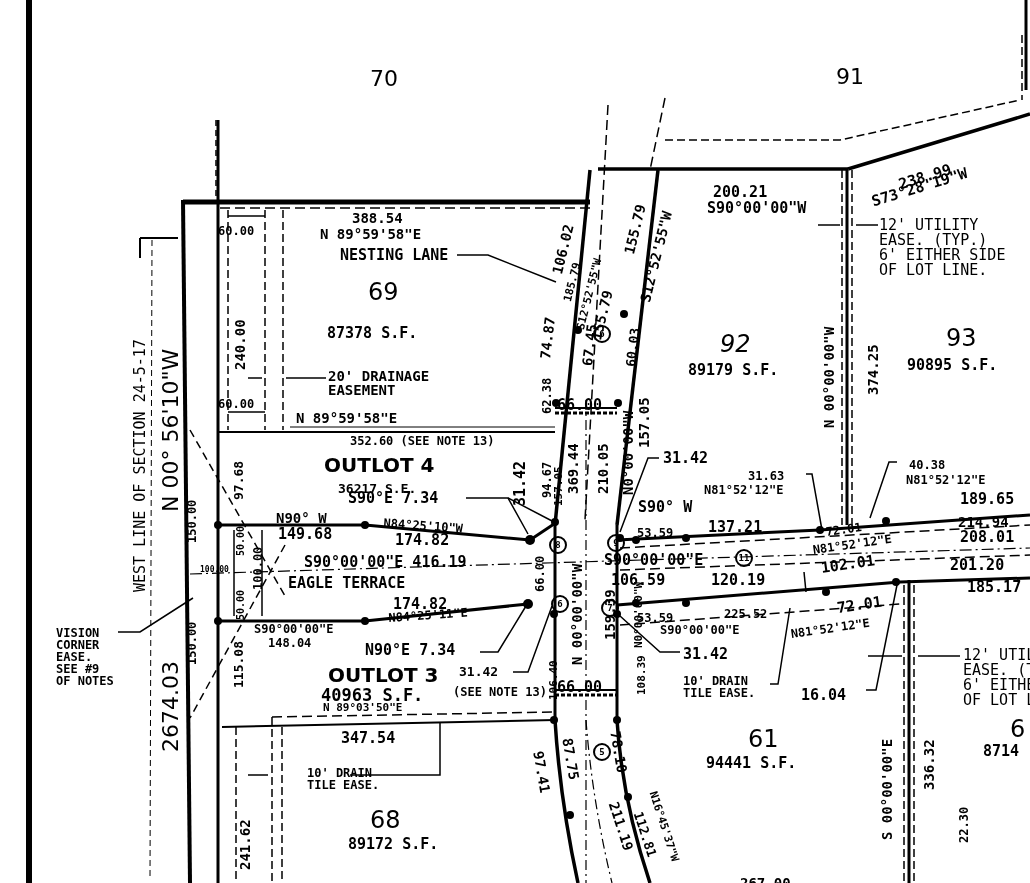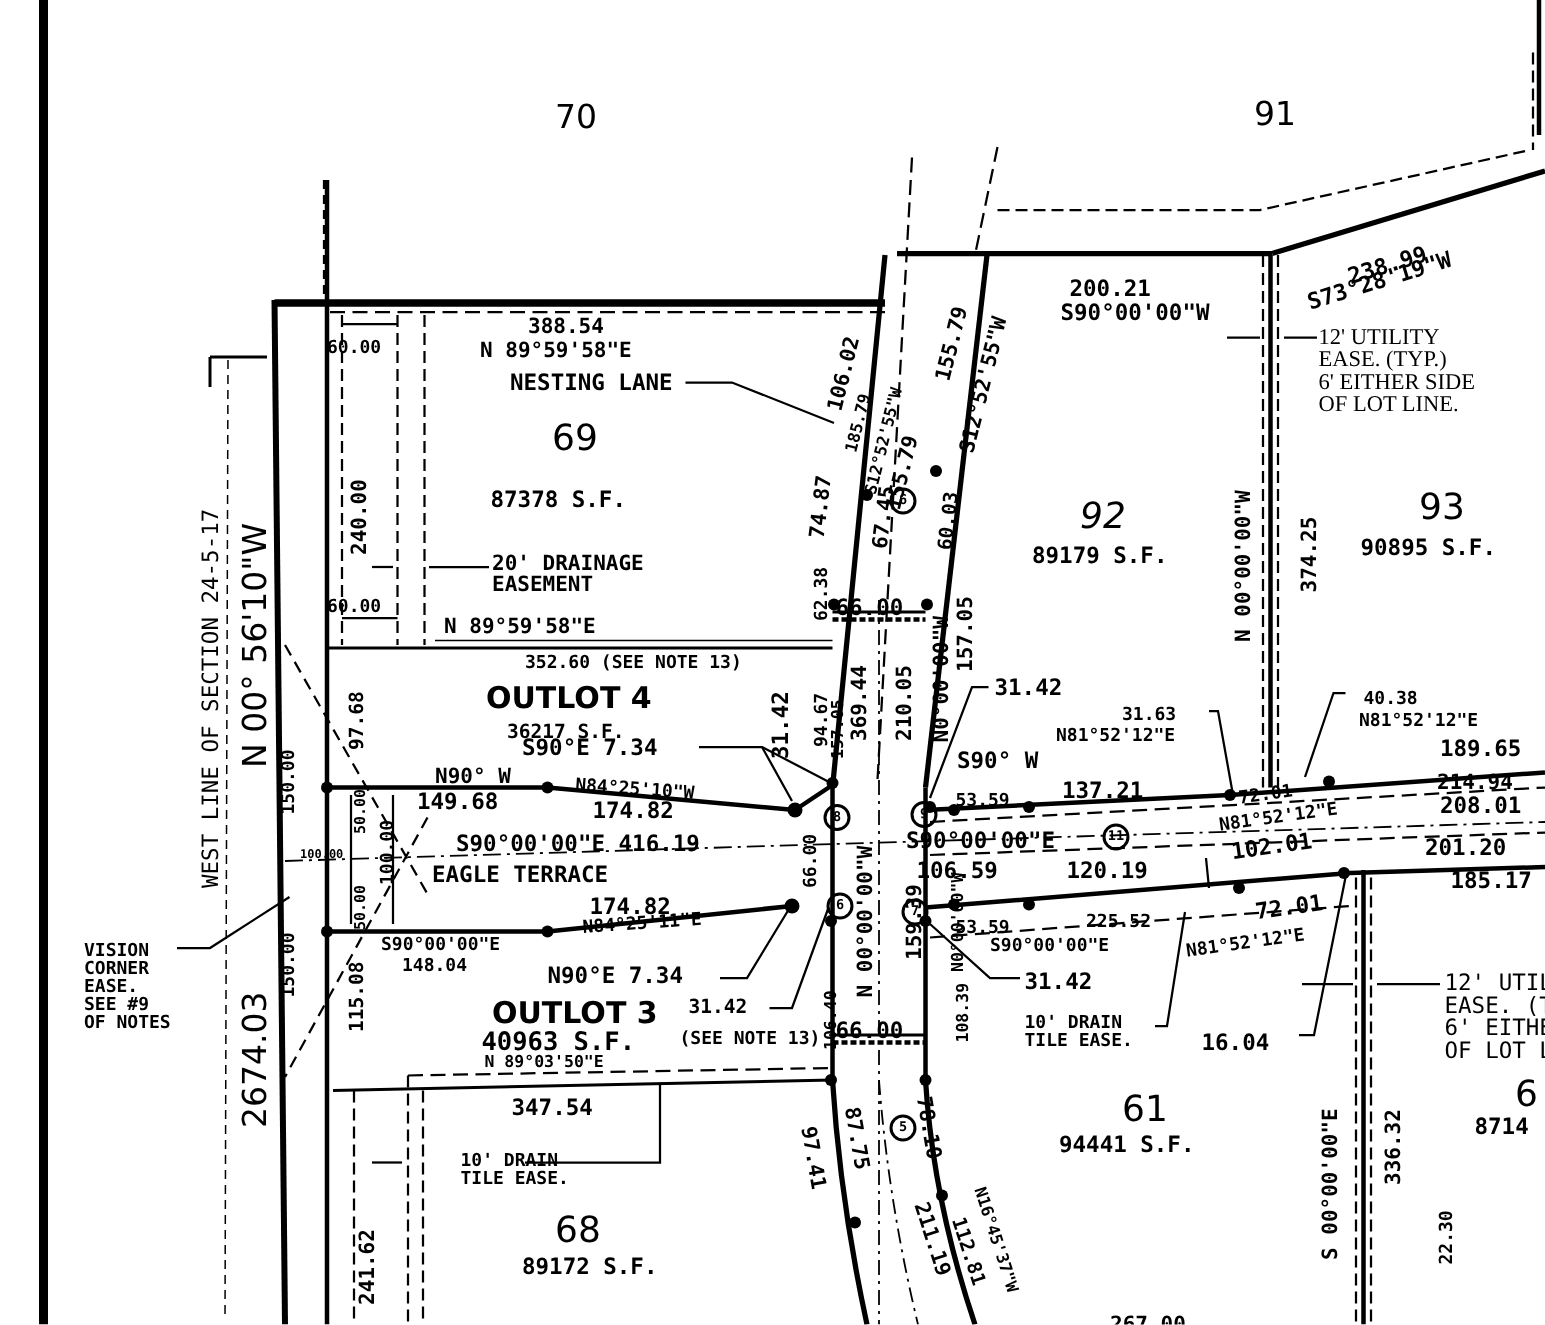--- a/index.html
+++ b/index.html
@@ -168,21 +168,21 @@
     <div class="lbl b" style="left: 340px; top: 248px; font-size: 15px;">NESTING LANE</div>
     <div class="lbl b" style="left: 288px; top: 576px; font-size: 15px;">EAGLE TERRACE</div>
     <div class="lbl" style="left: 133px; top: 592px; font-size: 15px; transform: rotate(-90deg);">WEST LINE OF SECTION 24-5-17</div>
     <div class="lbl sans" style="left: 160px; top: 512px; font-size: 22px; transform: rotate(-90deg);">N 00° 56'10"W</div>
     <div class="lbl sans" style="left: 160px; top: 752px; font-size: 22px; transform: rotate(-90deg);">2674.03</div>
     <div class="lbl b ml" style="left: 56px; top: 627px; font-size: 12px;">VISION
 CORNER
 EASE.
 SEE #9
 OF NOTES</div>
-    <div class="lbl ml" style="left: 879px; top: 218px; font-size: 15px; font-family: Liberation Serif, serif;">12' UTILITY
+    <div class="lbl ml" style="left: 879px; top: 218px; font-size: 15px;">12' UTILITY
 EASE. (TYP.)
 6' EITHER SIDE
 OF LOT LINE.</div>
     <div class="lbl ml" style="left: 963px; top: 648px; font-size: 15px;">12' UTILITY
 EASE. (TYP.)
 6' EITHER SIDE
 OF LOT LINE.</div>
     <div class="lbl b ml" style="left: 328px; top: 369px; font-size: 14px;">20' DRAINAGE
 EASEMENT</div>
     <div class="lbl b ml" style="left: 683px; top: 675px; font-size: 12px;">10' DRAIN
@@ -195,21 +195,21 @@
     <div class="lbl b" style="left: 233px; top: 370px; font-size: 14px; transform: rotate(-90deg);">240.00</div>
     <div class="lbl b" style="left: 218px; top: 398px; font-size: 12px;">60.00</div>
     <div class="lbl b" style="left: 296px; top: 411px; font-size: 14px;">N 89°59'58"E</div>
     <div class="lbl b" style="left: 232px; top: 500px; font-size: 13px; transform: rotate(-90deg);">97.68</div>
     <div class="lbl b" style="left: 186px; top: 543px; font-size: 12px; transform: rotate(-90deg);">150.00</div>
     <div class="lbl b" style="left: 186px; top: 665px; font-size: 12px; transform: rotate(-90deg);">150.00</div>
     <div class="lbl b" style="left: 200px; top: 566px; font-size: 8px;">100.00</div>
     <div class="lbl b" style="left: 252px; top: 590px; font-size: 12px; transform: rotate(-90deg);">100.00</div>
     <div class="lbl b" style="left: 236px; top: 556px; font-size: 10px; transform: rotate(-90deg);">50.00</div>
     <div class="lbl b" style="left: 236px; top: 620px; font-size: 10px; transform: rotate(-90deg);">50.00</div>
-    <div class="lbl b" style="left: 290px; top: 511px; font-size: 14px;">N90° W</div>
+    <div class="lbl b" style="left: 276px; top: 511px; font-size: 14px;">N90° W</div>
     <div class="lbl b" style="left: 278px; top: 527px; font-size: 15px;">149.68</div>
     <div class="lbl b" style="left: 384px; top: 517px; font-size: 12px; transform: rotate(4deg);">N84°25'10"W</div>
     <div class="lbl b" style="left: 395px; top: 533px; font-size: 15px;">174.82</div>
     <div class="lbl b" style="left: 348px; top: 491px; font-size: 15px;">S90°E 7.34</div>
     <div class="lbl b" style="left: 304px; top: 555px; font-size: 15px;">S90°00'00"E 416.19</div>
     <div class="lbl b" style="left: 393px; top: 597px; font-size: 15px;">174.82</div>
     <div class="lbl b" style="left: 388px; top: 612px; font-size: 12px; transform: rotate(-4deg);">N84°25'11"E</div>
     <div class="lbl b" style="left: 254px; top: 623px; font-size: 12px;">S90°00'00"E</div>
     <div class="lbl b" style="left: 268px; top: 637px; font-size: 12px;">148.04</div>
     <div class="lbl b" style="left: 365px; top: 643px; font-size: 15px;">N90°E 7.34</div>

